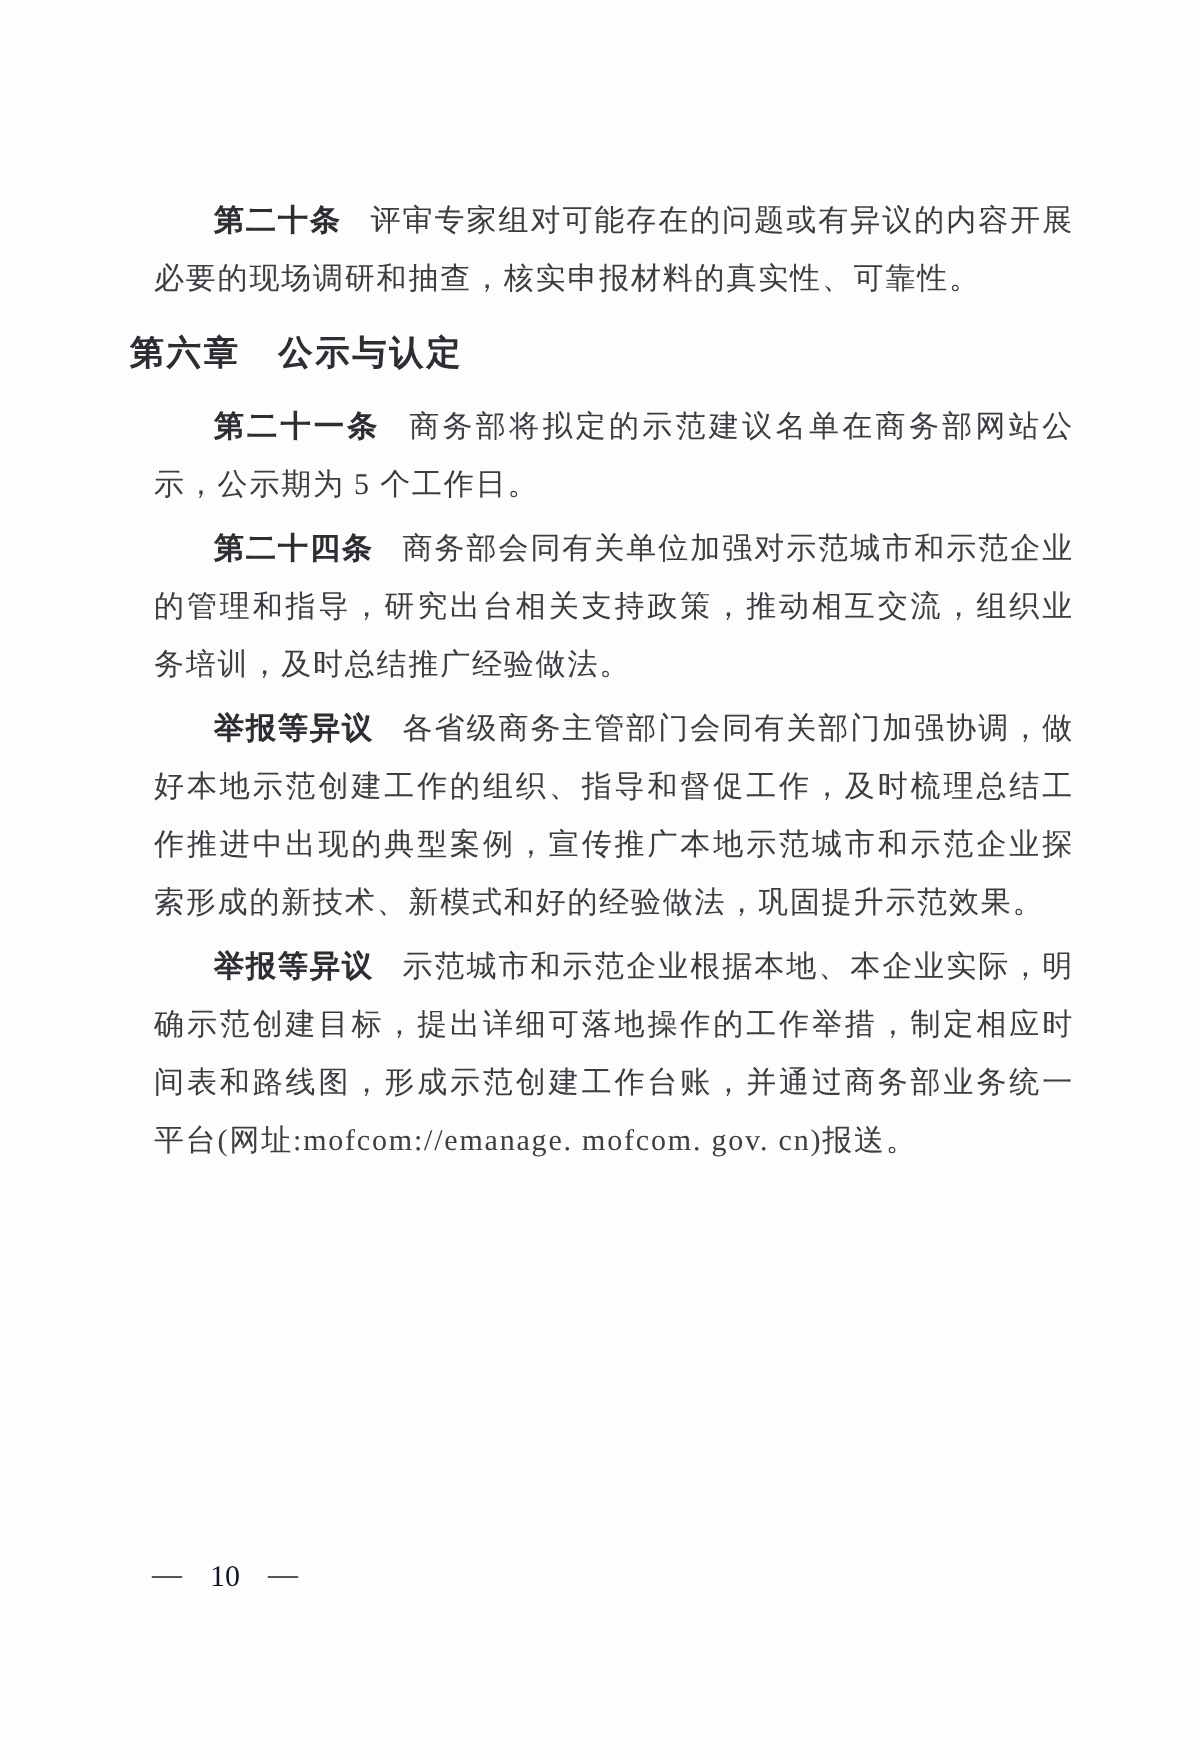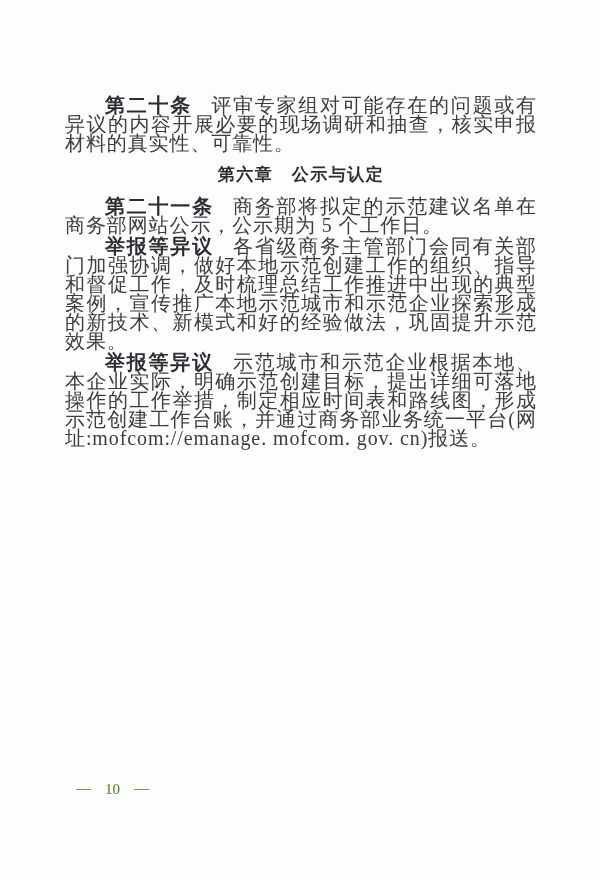--- a/index.html
+++ b/index.html
@@ -16,55 +16,55 @@
     overflow: hidden;
     font-family: "Liberation Serif", serif;
   }
   .content {
     position: absolute;
     left: 65px;
     top: 96px;
     width: 472px;
   }
   p.article {
-    margin: 0 0 2px 0;
-    font-size: 20px;
-    line-height: 19px;
+    margin: 0 0 2px 12px;
+    font-size: 15px;
+    line-height: 29px;
     letter-spacing: 0.9px;
     color: #3c3c42;
     text-align: justify;
     text-indent: 2em;
   }
   p.article .art-num {
     font-family: "Liberation Sans", sans-serif;
     font-weight: bold;
     color: #2d2d33;
     margin-right: 0.95em;
   }
   h2.chapter {
     margin: 7px 0 8px 0;
     font-family: "Liberation Sans", sans-serif;
     font-size: 17px;
     font-weight: bold;
     line-height: 29px;
     letter-spacing: 1.5px;
     color: #2d2d33;
-    text-align: center;
+    text-align: left;
     text-indent: 0;
   }
   h2.chapter .chap-gap {
     display: inline-block;
     width: 1.1em;
   }
   .page-footer {
     position: absolute;
     left: 76px;
     top: 781px;
     font-size: 15px;
-    color: #4d7c0f;
+    color: #0f172a;
     letter-spacing: 0;
   }
   .page-footer .pnum {
     display: inline-block;
     margin: 0 14px;
   }
   .page-footer .dash {
     position: relative;
     top: -1px;
   }
@@ -77,20 +77,21 @@
 
     <p class="article"><span class="art-num">第二十条</span><span>评审专家组对可能存在的问题或有异议的内容开展必要的现场调研和抽查，核实申报材料的真实性、可靠性。</span></p>
 
     <h2 class="chapter"><span>第六章</span><span class="chap-gap"></span><span>公示与认定</span></h2>
 
     <p class="article"><span class="art-num">第二十一条</span><span>商务部将拟定的示范建议名单在商务部网站公示，公示期为 5 个工作日。</span></p>
 
 
 
 
+    <p class="article"><span class="art-num">第二十四条</span><span>商务部会同有关单位加强对示范城市和示范企业的管理和指导，研究出台相关支持政策，推动相互交流，组织业务培训，及时总结推广经验做法。</span></p>
 
     <p class="article"><span class="art-num">举报等异议</span><span>各省级商务主管部门会同有关部门加强协调，做好本地示范创建工作的组织、指导和督促工作，及时梳理总结工作推进中出现的典型案例，宣传推广本地示范城市和示范企业探索形成的新技术、新模式和好的经验做法，巩固提升示范效果。</span></p>
 
     <p class="article"><span class="art-num">举报等异议</span><span>示范城市和示范企业根据本地、本企业实际，明确示范创建目标，提出详细可落地操作的工作举措，制定相应时间表和路线图，形成示范创建工作台账，并通过商务部业务统一平台(网址:mofcom://emanage. mofcom. gov. cn)报送。</span></p>
 
   </main>
 
   <footer class="page-footer"><span class="dash">—</span><span class="pnum">10</span><span class="dash">—</span></footer>
 </div>
 

